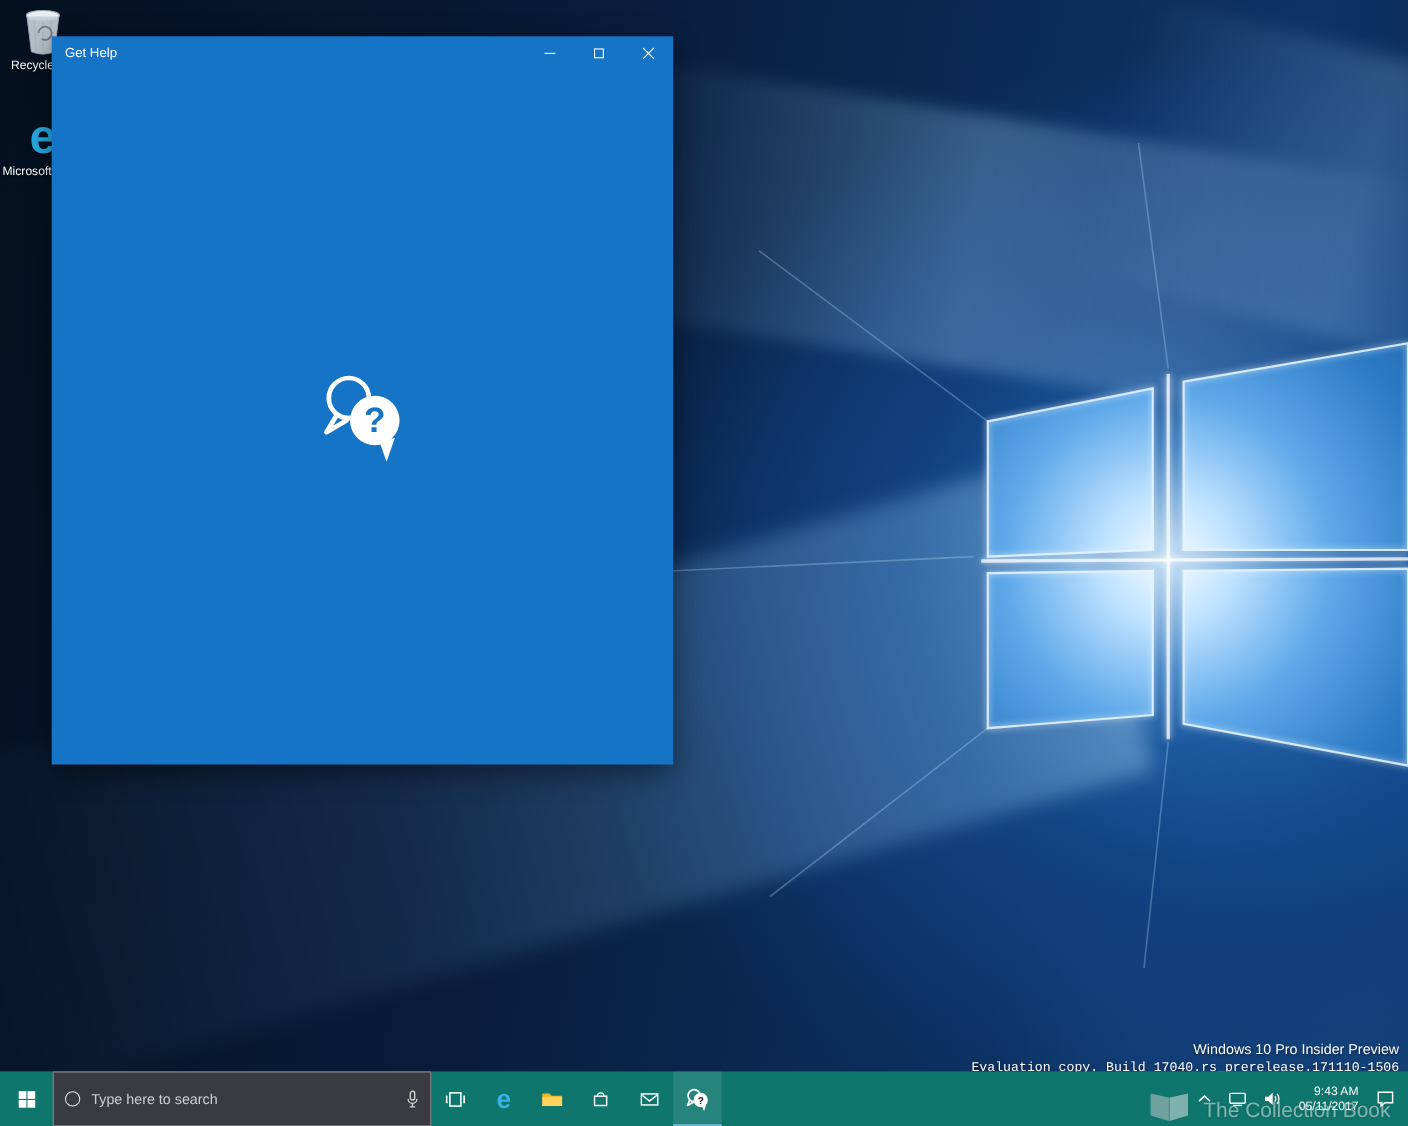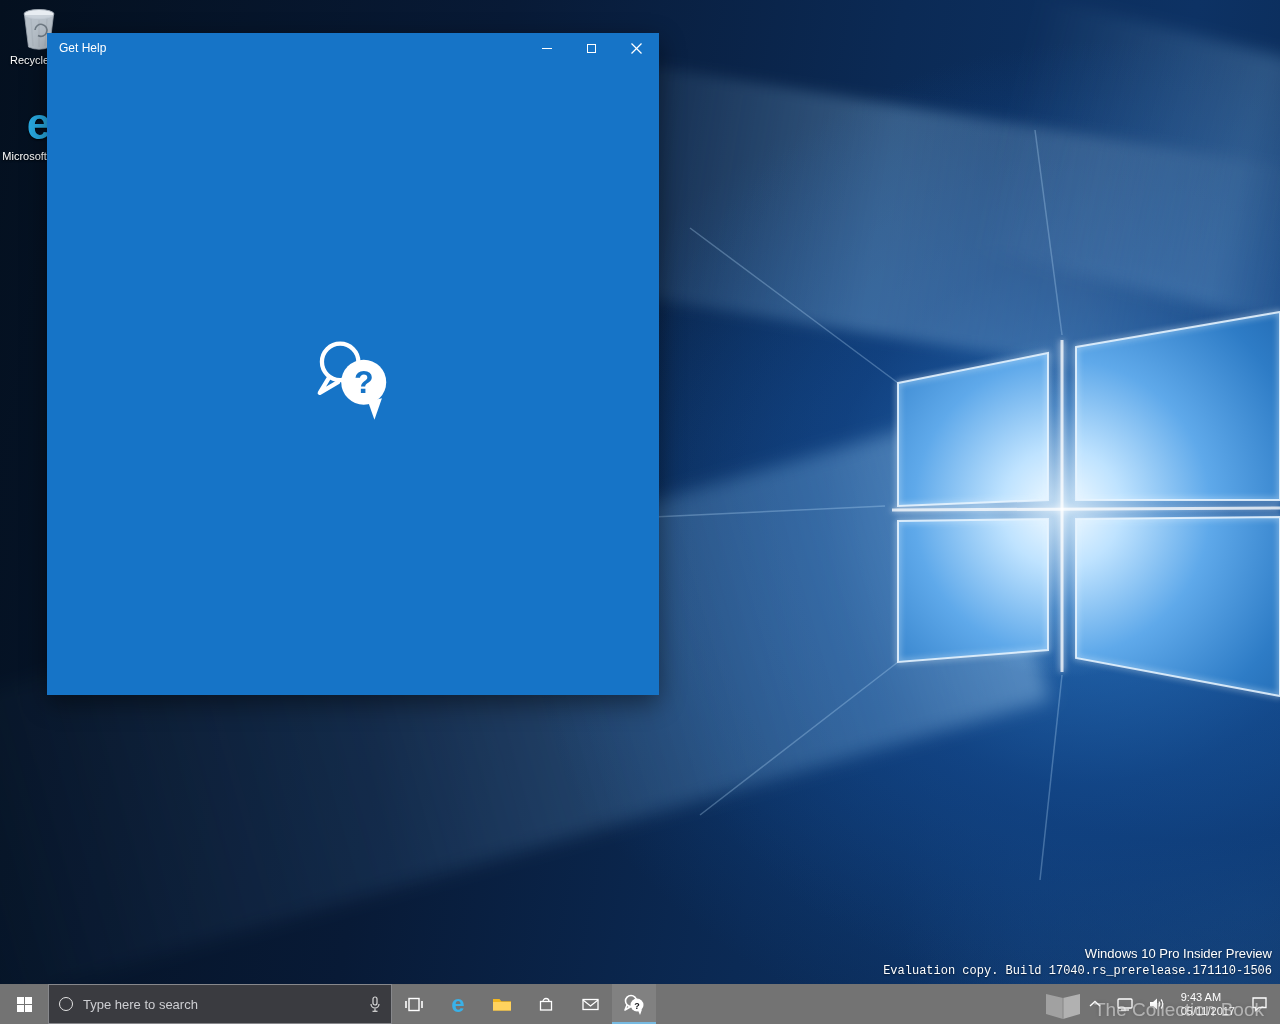--- a/index.html
+++ b/index.html
@@ -24,47 +24,47 @@
   .logo-svg{position:absolute;left:0;top:0;pointer-events:none;}
 
   
   .desktop-icon{position:absolute;width:78px;display:flex;flex-direction:column;align-items:center;gap:2px;
     color:#fff;font-size:11px;text-align:center;z-index:2;text-shadow:0 1px 2px rgba(0,0,0,.85);cursor:default;}
   .desktop-icon .lbl{line-height:13px;}
   #icon-recycle{left:0;top:6px;}
   #icon-edge{left:0;top:100px;}
 
   
-  .gh-window{position:absolute;left:47px;top:33px;width:612px;height:662px;background:#1674c7;z-index:5;
+  .gh-window{position:absolute;left:47px;top:33px;width:565px;height:662px;background:#1674c7;z-index:5;
     box-shadow:0 8px 24px rgba(0,0,0,0.45);display:flex;flex-direction:column;justify-content:flex-end;}
   .gh-titlebar{height:30px;display:flex;align-items:center;color:#fff;flex:0 0 auto;}
   .gh-title{padding-left:12px;font-size:12px;}
   .gh-controls{margin-left:auto;display:flex;height:100%;}
   .gh-btn{width:45px;height:100%;display:flex;align-items:center;justify-content:center;}
   .min-glyph{width:10px;height:1px;background:#fff;display:block;}
   .max-glyph{width:9px;height:9px;border:1px solid #fff;display:block;}
   .gh-content{flex:1;display:flex;align-items:center;justify-content:center;}
 
   
-  .taskbar{position:absolute;left:0;bottom:0;width:1280px;height:40px;background:#737373;z-index:20;
+  .taskbar{position:absolute;left:0;bottom:0;width:1280px;height:50px;background:#0f766e;z-index:20;
     display:flex;align-items:stretch;color:#fff;}
   .tb-btn{width:48px;display:flex;align-items:center;justify-content:center;}
   .win-grid{display:grid;grid-template-columns:7px 7px;grid-template-rows:7px 7px;gap:1px;}
   .win-grid span{background:#fff;display:block;}
   .search-box{width:344px;display:flex;align-items:center;gap:8px;background:#3a3b40;
     border:1px solid #87888c;padding:0 10px;}
   .cortana-ring{width:14px;height:14px;border:1.5px solid #e4e4e4;border-radius:50%;flex:0 0 auto;}
   .search-input{flex:1;background:transparent;border:none;outline:none;color:#e8e8e8;font-size:13px;
     font-family:"Liberation Sans", sans-serif;min-width:0;}
   .search-input::placeholder{color:#cdced2;}
   .tb-app{width:44px;display:flex;align-items:center;justify-content:center;position:relative;}
   .tb-app.active{background:rgba(255,255,255,0.10);box-shadow:inset 0 -2px 0 #76b9e0;}
   .tray{margin-left:auto;display:flex;align-items:center;height:100%;}
   .tray-btn{height:100%;display:flex;align-items:center;justify-content:center;padding:0 8px;}
-  .clock{display:flex;flex-direction:column;align-items:flex-start;justify-content:center;
+  .clock{display:flex;flex-direction:column;align-items:flex-end;justify-content:center;
     font-size:11px;line-height:14px;padding:0 8px;}
 
   
   .build-watermark{position:absolute;right:8px;bottom:46px;text-align:right;color:#fff;z-index:6;
     text-shadow:0 1px 2px rgba(0,0,0,0.55);margin-top:31px;}
   .wm1{font-size:13px;}
   .wm2{font-size:12px;margin-top:3px;font-family:Liberation Mono, monospace;}
   .collection-watermark{position:absolute;right:16px;bottom:3px;display:flex;align-items:flex-end;gap:10px;
     z-index:30;opacity:0.5;color:#f2f2f2;font-size:19px;pointer-events:none;text-shadow:0 0 4px rgba(0,0,0,0.4);}
 </style>

